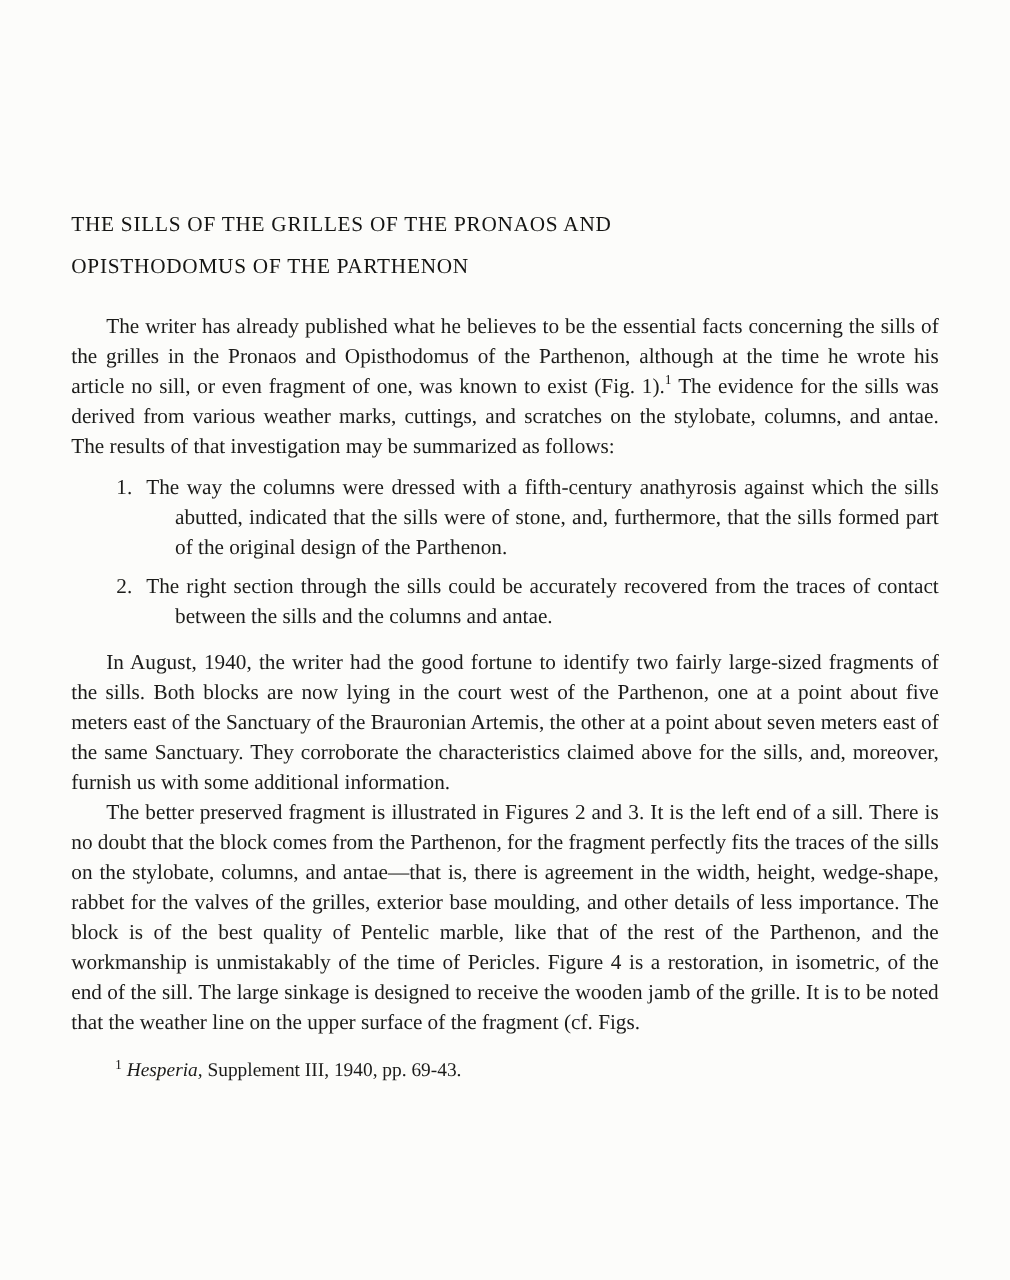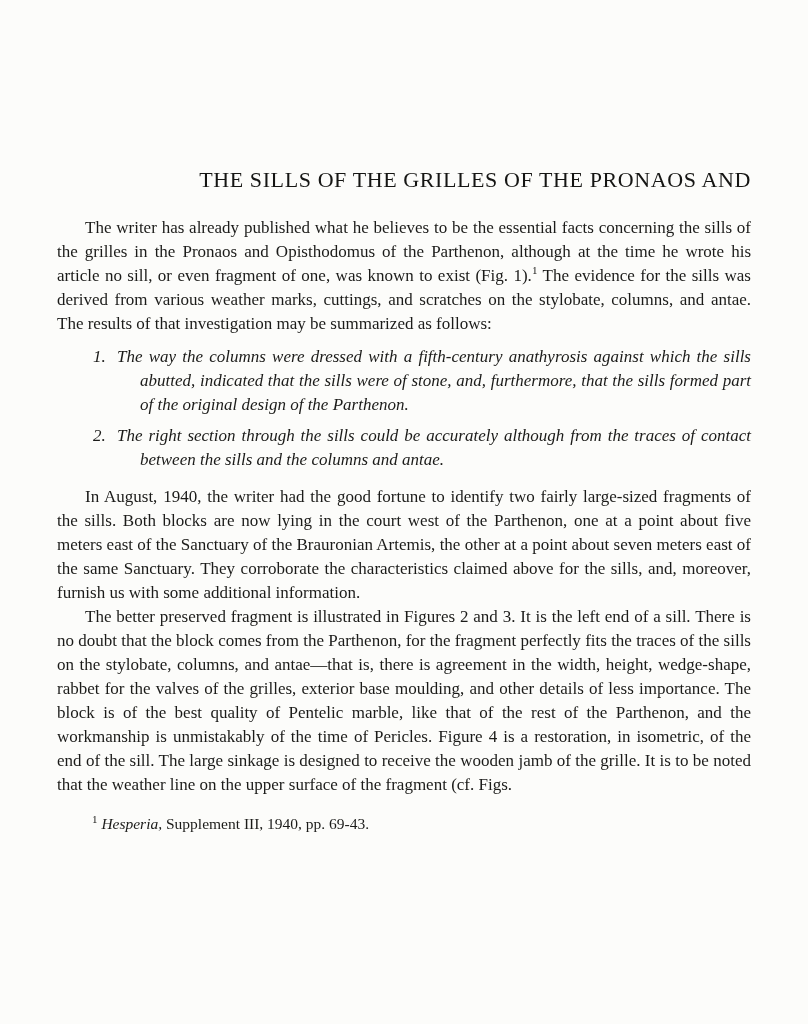--- a/index.html
+++ b/index.html
@@ -17,40 +17,39 @@
     overflow: hidden;
   }
   .content {
     position: absolute;
     left: 57px;
     top: 163px;
     width: 694px;
   }
   .title {
     margin: 0 0 20px 0;
-    font-size: 22px;
+    font-size: 17px;
     font-weight: 400;
     line-height: 33px;
     letter-spacing: 0.6px;
-    text-align: right;
+    text-align: left;
     color: #151513;
   }
   .title-line { display: block; }
   .body-text {
     font-size: 17px;
     line-height: 24px;
     text-align: justify;
   }
   p.para {
     margin: 0;
     text-indent: 28px;
   }
   .list {
     margin: 9px 0 13px 0;
-    font-style: italic;
   }
   .list-item {
     padding-left: 83px;
     text-indent: -47px;
     margin-bottom: 7px;
   }
   .list-item:last-child { margin-bottom: 0; }
   .num {
     display: inline-block;
     width: 24px;
@@ -71,29 +70,30 @@
   .italic { font-style: italic; text-align: right; }
 </style>
 </head>
 <body>
 
 <div class="page">
   <div class="content">
 
     <h1 class="title">
       <span class="title-line">THE SILLS OF THE GRILLES OF THE PRONAOS AND</span>
+      <span class="title-line">OPISTHODOMUS OF THE PARTHENON</span>
     </h1>
 
     <div class="body-text">
 
       <p class="para"><span>The writer has already published what he believes to be the essential facts concerning the sills of the grilles in the Pronaos and Opisthodomus of the Parthenon, although at the time he wrote his article no sill, or even fragment of one, was known to exist (Fig. 1).</span><sup>1</sup><span> The evidence for the sills was derived from various weather marks, cuttings, and scratches on the stylobate, columns, and antae. The results of that investigation may be summarized as follows:</span></p>
 
       <div class="list">
         <div class="list-item"><span class="num">1.</span><span>The way the columns were dressed with a fifth-century anathyrosis against which the sills abutted, indicated that the sills were of stone, and, furthermore, that the sills formed part of the original design of the Parthenon.</span></div>
-        <div class="list-item"><span class="num">2.</span><span>The right section through the sills could be accurately although from the traces of contact between the sills and the columns and antae.</span></div>
+        <div class="list-item"><span class="num">2.</span><span>The right section through the sills could be accurately recovered from the traces of contact between the sills and the columns and antae.</span></div>
       </div>
 
       <p class="para">In August, 1940, the writer had the good fortune to identify two fairly large-sized fragments of the sills. Both blocks are now lying in the court west of the Parthenon, one at a point about five meters east of the Sanctuary of the Brauronian Artemis, the other at a point about seven meters east of the same Sanctuary. They corroborate the characteristics claimed above for the sills, and, moreover, furnish us with some additional information.</p>
       <p class="para">The better preserved fragment is illustrated in Figures 2 and 3. It is the left end of a sill. There is no doubt that the block comes from the Parthenon, for the fragment perfectly fits the traces of the sills on the stylobate, columns, and antae—that is, there is agreement in the width, height, wedge-shape, rabbet for the valves of the grilles, exterior base moulding, and other details of less importance. The block is of the best quality of Pentelic marble, like that of the rest of the Parthenon, and the workmanship is unmistakably of the time of Pericles. Figure 4 is a restoration, in isometric, of the end of the sill. The large sinkage is designed to receive the wooden jamb of the grille. It is to be noted that the weather line on the upper surface of the fragment (cf. Figs.</p>
 
       <div class="footnote">
         <sup>1</sup>
         <span class="italic">Hesperia,</span>
         <span>Supplement III, 1940, pp. 69-43.</span>
       </div>

